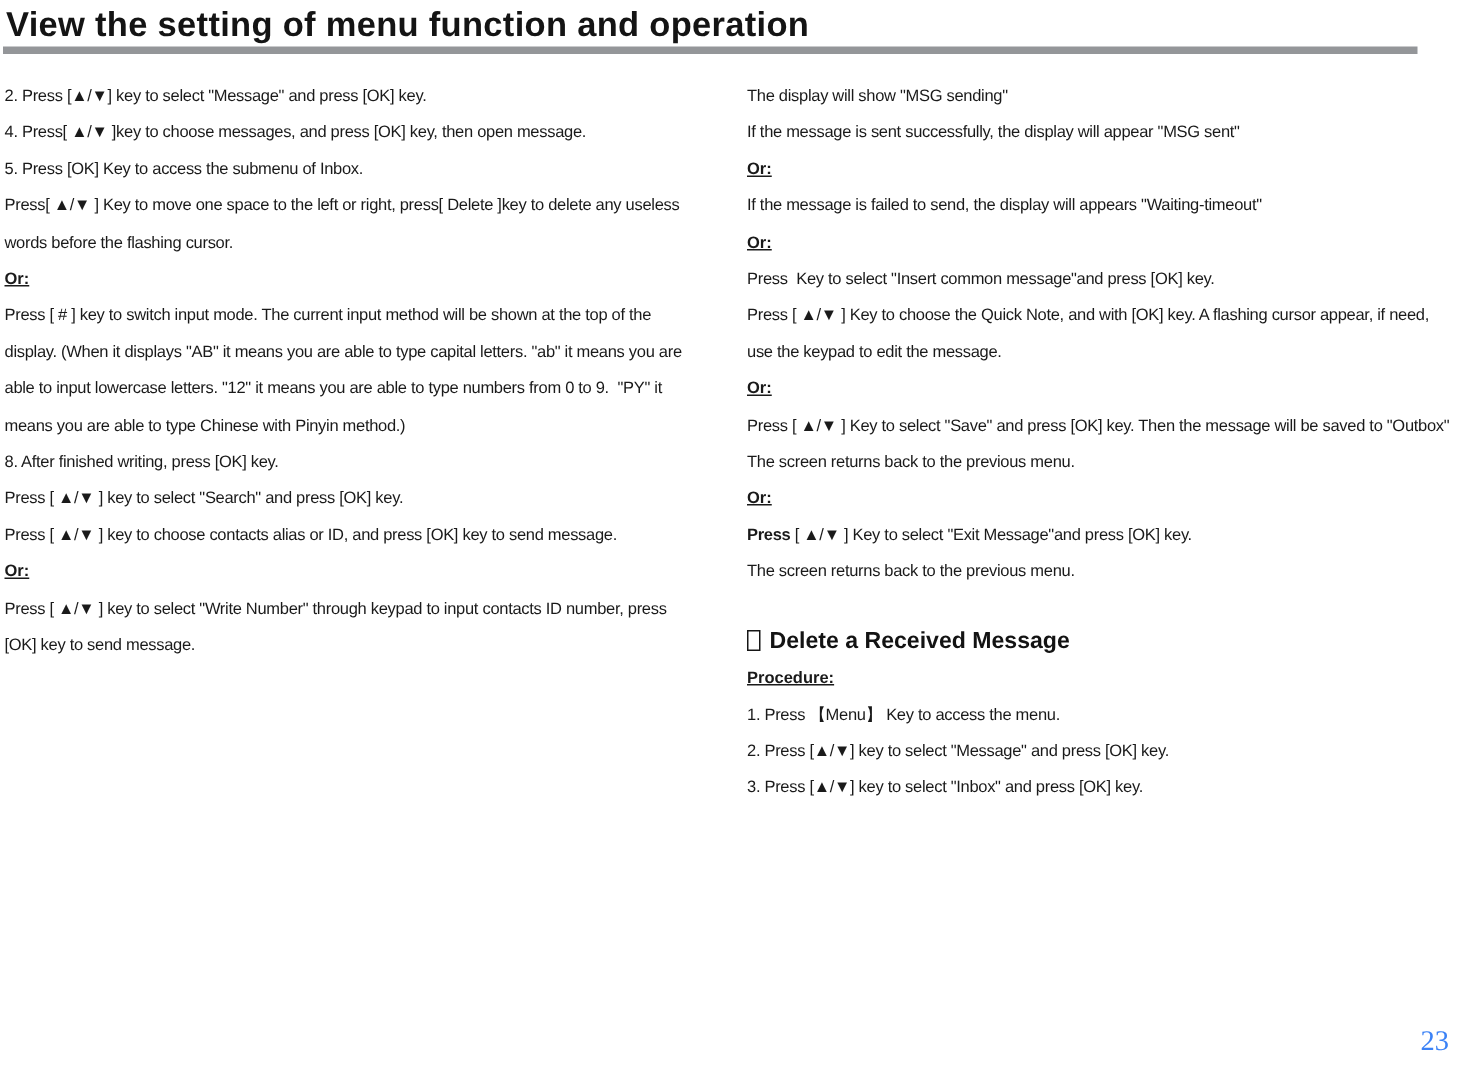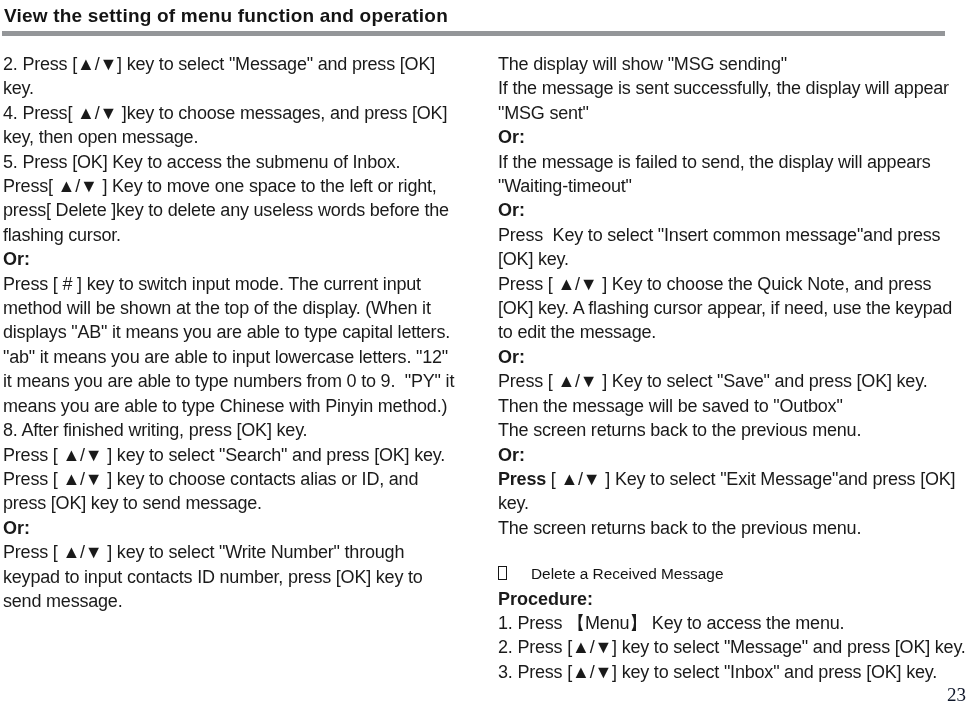--- a/index.html
+++ b/index.html
@@ -19,21 +19,21 @@
   
   #page-header {
     position: absolute;
     left: 0;
     top: 0;
     width: 978px;
   }
   #page-title {
     margin: 0;
     padding: 2px 0 0 4px;
-    font-size: 19px;
+    font-size: 23px;
     font-weight: bold;
     letter-spacing: 0.2px;
     line-height: 28px;
     color: #141414;
     white-space: nowrap;
   }
   #title-rule {
     position: absolute;
     left: 2px;
     top: 31px;
@@ -52,72 +52,73 @@
   }
   .column {
     position: absolute;
     top: 0;
   }
   #left-column  { left: 3px;   width: 455px; }
   #right-column { left: 498px; width: 472px; }
 
   .para {
     margin: 0;
-    font-size: 18px;
+    font-size: 11px;
     line-height: 24.4px;
     color: #1a1a1a;
     text-align: left;
     white-space: pre-wrap;
     word-spacing: 0px;
   }
   .para.bold {
     font-weight: bold;
+    text-decoration: underline;
   }
   .para.lead-bold b {
     font-weight: bold;
   }
   .spacer {
     height: 22px;
   }
 
   
   .keys {
     letter-spacing: -0.2px;
   }
 
   .sec-head {
     margin: 0;
     font-size: 15.4px;
     line-height: 24.4px;
-    font-weight: normal;
+    font-weight: bold;
     color: #131313;
     display: flex;
     align-items: center;
-    gap: 24px;
+    gap: 6px;
   }
   .box-glyph {
     display: inline-block;
     width: 9px;
     height: 14px;
     border: 1.6px solid #161616;
     box-sizing: border-box;
     flex: 0 0 auto;
     position: relative;
     top: -1px;
   }
 
   
   #page-number {
     position: absolute;
     right: 12px;
     bottom: 4px;
     font-family: "Liberation Serif", serif;
     font-size: 19px;
     line-height: 22px;
-    color: #0f172a;
+    color: #3b82f6;
   }
 </style>
 </head>
 <body>
 
 <div id="page-header">
   <h1 id="page-title">View the setting of menu function and operation</h1>
   <div id="title-rule"></div>
 </div>
 
@@ -137,21 +138,21 @@
     <p class="para keys">Press [ ▲/▼ ] key to select "Write Number" through keypad to input contacts ID number, press [OK] key to send message.</p>
   </div>
 
   <div class="column" id="right-column">
     <p class="para keys">The display will show "MSG sending"</p>
     <p class="para keys">If the message is sent successfully, the display will appear "MSG sent"</p>
     <p class="para bold">Or:</p>
     <p class="para keys">If the message is failed to send, the display will appears "Waiting-timeout"</p>
     <p class="para bold">Or:</p>
     <p class="para keys">Press  Key to select "Insert common message"and press [OK] key.</p>
-    <p class="para keys">Press [ ▲/▼ ] Key to choose the Quick Note, and press [OK] key. A flashing cursor appear, if need, use the keypad to edit the message.</p>
+    <p class="para keys">Press [ ▲/▼ ] Key to choose the Quick Note, and with [OK] key. A flashing cursor appear, if need, use the keypad to edit the message.</p>
     <p class="para bold">Or:</p>
     <p class="para keys">Press [ ▲/▼ ] Key to select "Save" and press [OK] key. Then the message will be saved to "Outbox"</p>
     <p class="para keys">The screen returns back to the previous menu.</p>
     <p class="para bold">Or:</p>
 
     <p class="para keys lead-bold"><b>Press</b><span> [ ▲/▼ ] Key to select "Exit Message"and press [OK] key.</span></p>
 
     <p class="para keys">The screen returns back to the previous menu.</p>
 
     <div class="spacer"></div>

